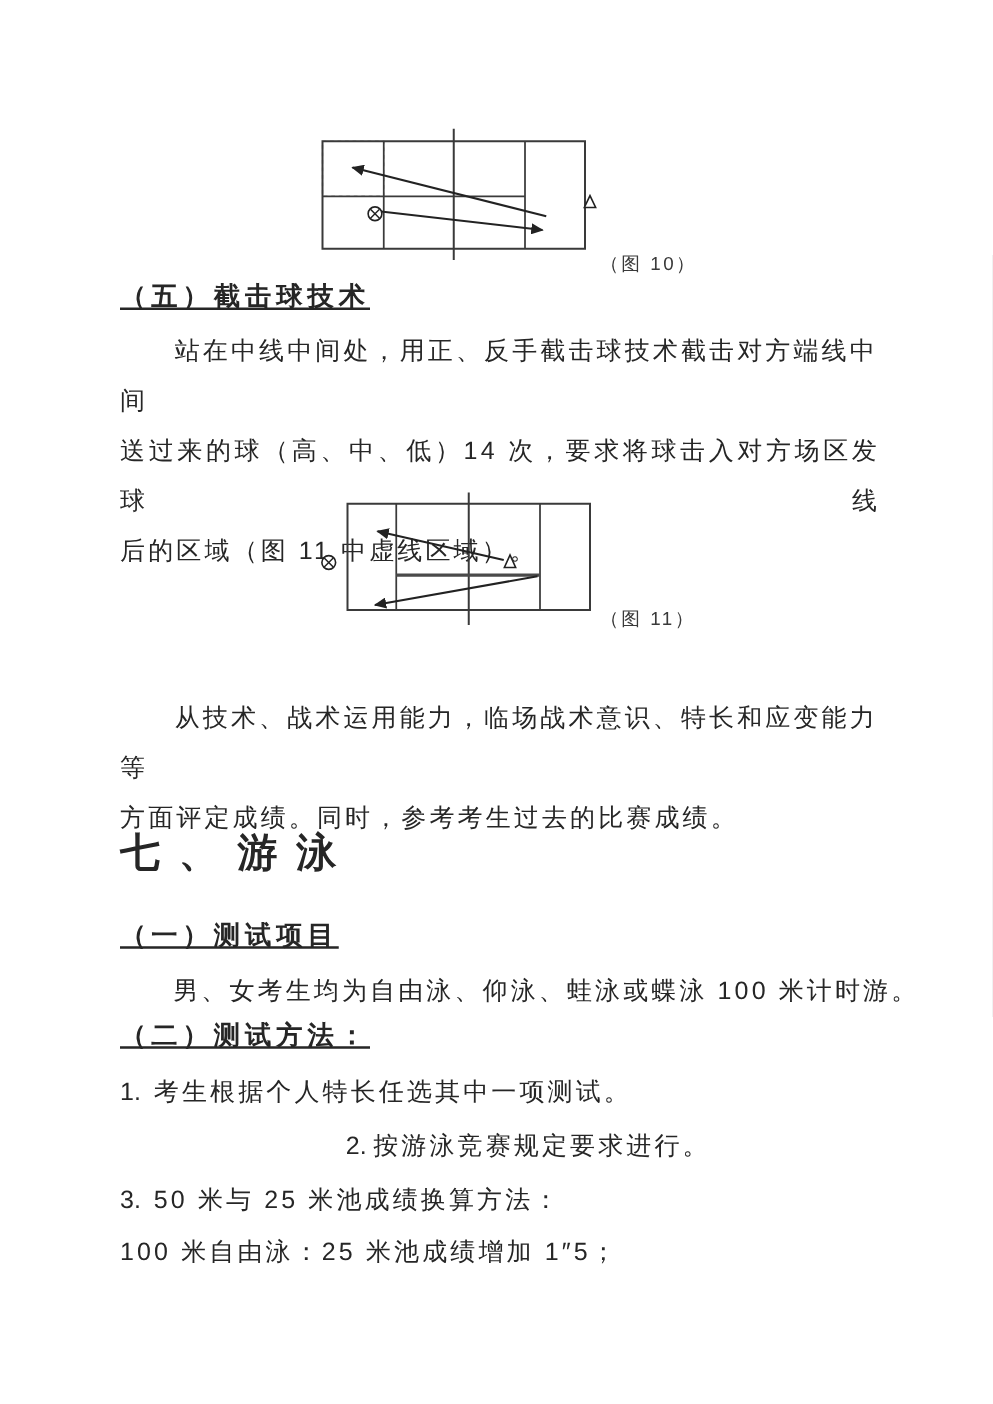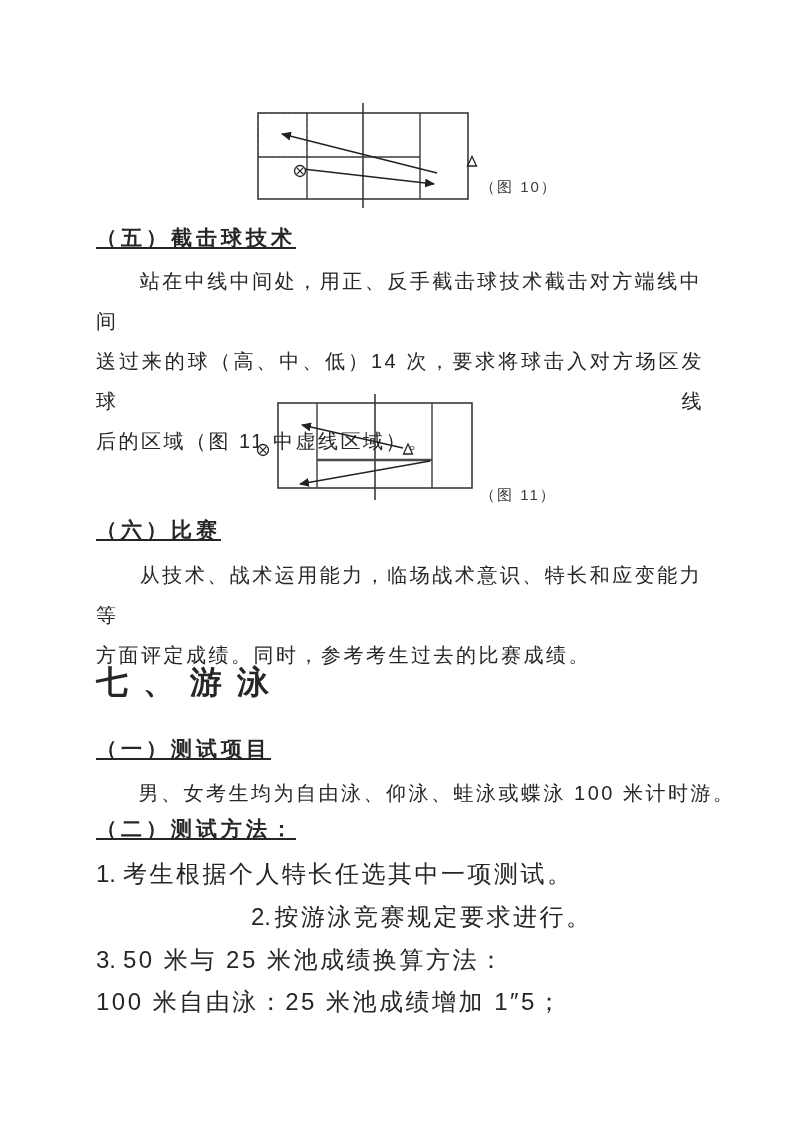--- a/index.html
+++ b/index.html
@@ -11,21 +11,21 @@
   .abs{position:absolute;}
   .h2{font-size:21px;font-weight:700;letter-spacing:4px;line-height:30px;text-decoration:underline;}
   .h1{font-size:32px;font-weight:700;letter-spacing:15px;line-height:44px;}
   .para{width:608px;}
   .bline{font-size:20px;letter-spacing:2.5px;line-height:40px;}
   .jl{text-align:justify;text-align-last:justify;}
   .ind{text-indent:42px;text-align:center;}
   .caption{font-size:15px;letter-spacing:2px;color:#3a3a3a;white-space:nowrap;}
   .figure{position:absolute;}
   .figure svg{position:absolute;left:0;top:0;}
-  .mrow{font-size:24px;letter-spacing:2.5px;line-height:42px;}
+  .mrow{font-size:20px;letter-spacing:2.5px;line-height:42px;}
   .mnum{display:inline-block;width:27px;letter-spacing:0;}
 </style>
 </head>
 <body>
 
 <div class="page">
 
   <div class="figure" style="left:250px;top:98px;width:300px;height:122px;">
     <svg width="300" height="122" viewBox="0 0 300 122">
       <defs>
@@ -49,21 +49,21 @@
       <line x1="53" y1="71" x2="184" y2="86" stroke="#222" stroke-width="1.6" marker-end="url(#ah10)"></line>
 
       <g>
         <circle cx="50" cy="73" r="5.5" fill="#fff" stroke="#222" stroke-width="1.3"></circle>
         <line x1="46.4" y1="69.4" x2="53.6" y2="76.6" stroke="#222" stroke-width="1.2"></line>
         <line x1="46.4" y1="76.6" x2="53.6" y2="69.4" stroke="#222" stroke-width="1.2"></line>
       </g>
 
       <polygon points="222,58.5 217.5,68 226.5,68" fill="#fff" stroke="#222" stroke-width="1.3"></polygon>
     </svg>
-    <div class="abs caption" style="left:230px;top:80px;">（图 10）</div>
+    <div class="abs caption" style="left:230px;top:104px;">（图 10）</div>
   </div>
 
   <div class="abs h2" style="left:96px;top:223px;width:608px;">（五）截击球技术</div>
   <div class="abs para" style="left:96px;top:261px;">
     <div class="bline jl ind">站在中线中间处，用正、反手截击球技术截击对方端线中间</div>
     <div class="bline jl">送过来的球（高、中、低）14 次，要求将球击入对方场区发球线</div>
     <div class="bline">后的区域（图 11 中虚线区域）。</div>
   </div>
 
   <div class="figure" style="left:250px;top:388px;width:300px;height:118px;">
@@ -90,21 +90,20 @@
         <circle cx="13" cy="62" r="5.5" fill="#fff" stroke="#222" stroke-width="1.3"></circle>
         <line x1="9.4" y1="58.4" x2="16.6" y2="65.6" stroke="#222" stroke-width="1.2"></line>
         <line x1="9.4" y1="65.6" x2="16.6" y2="58.4" stroke="#222" stroke-width="1.2"></line>
       </g>
 
       <polygon points="158,56 153.5,66 162.5,66" fill="#fff" stroke="#222" stroke-width="1.3"></polygon>
     </svg>
     <div class="abs caption" style="left:230px;top:98px;">（图 11）</div>
   </div>
 
-  <div class="abs h2" style="left:96px;top:515px;width:608px;">（六）比赛</div>
   <div class="abs para" style="left:96px;top:555px;">
     <div class="bline jl ind">从技术、战术运用能力，临场战术意识、特长和应变能力等</div>
     <div class="bline">方面评定成绩。同时，参考考生过去的比赛成绩。</div>
   </div>
 
   <div class="abs h1" style="left:96px;top:660px;width:640px;">七、游泳</div>
 
   <div class="abs h2" style="left:96px;top:734px;width:608px;">（一）测试项目</div>
   <div class="abs bline ind" style="left:96px;top:773px;width:640px;">男、女考生均为自由泳、仰泳、蛙泳或蝶泳 100 米计时游。</div>
 

